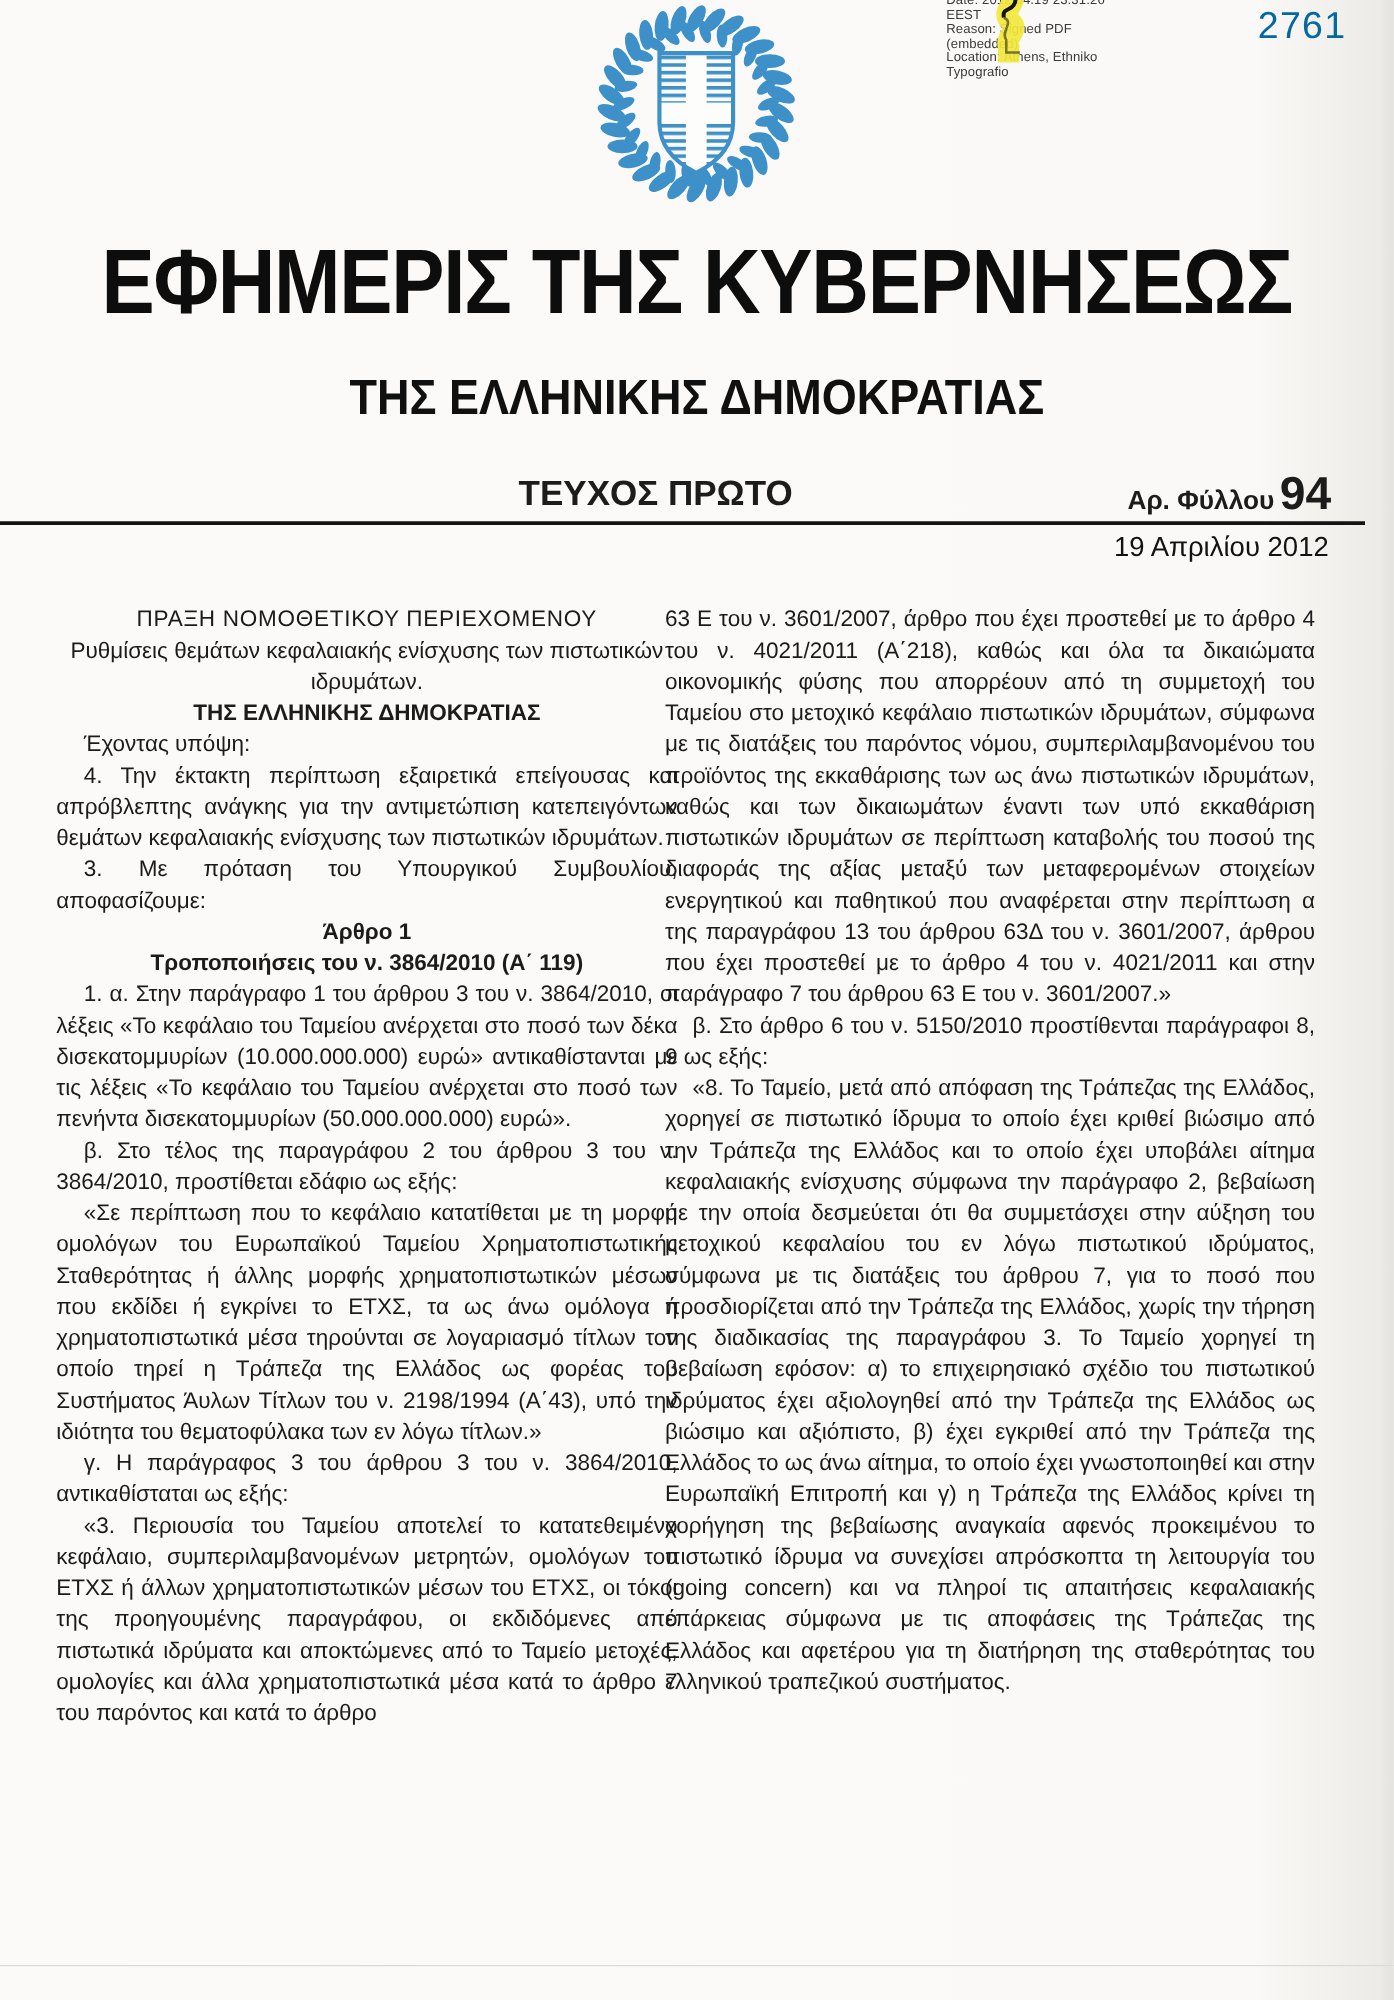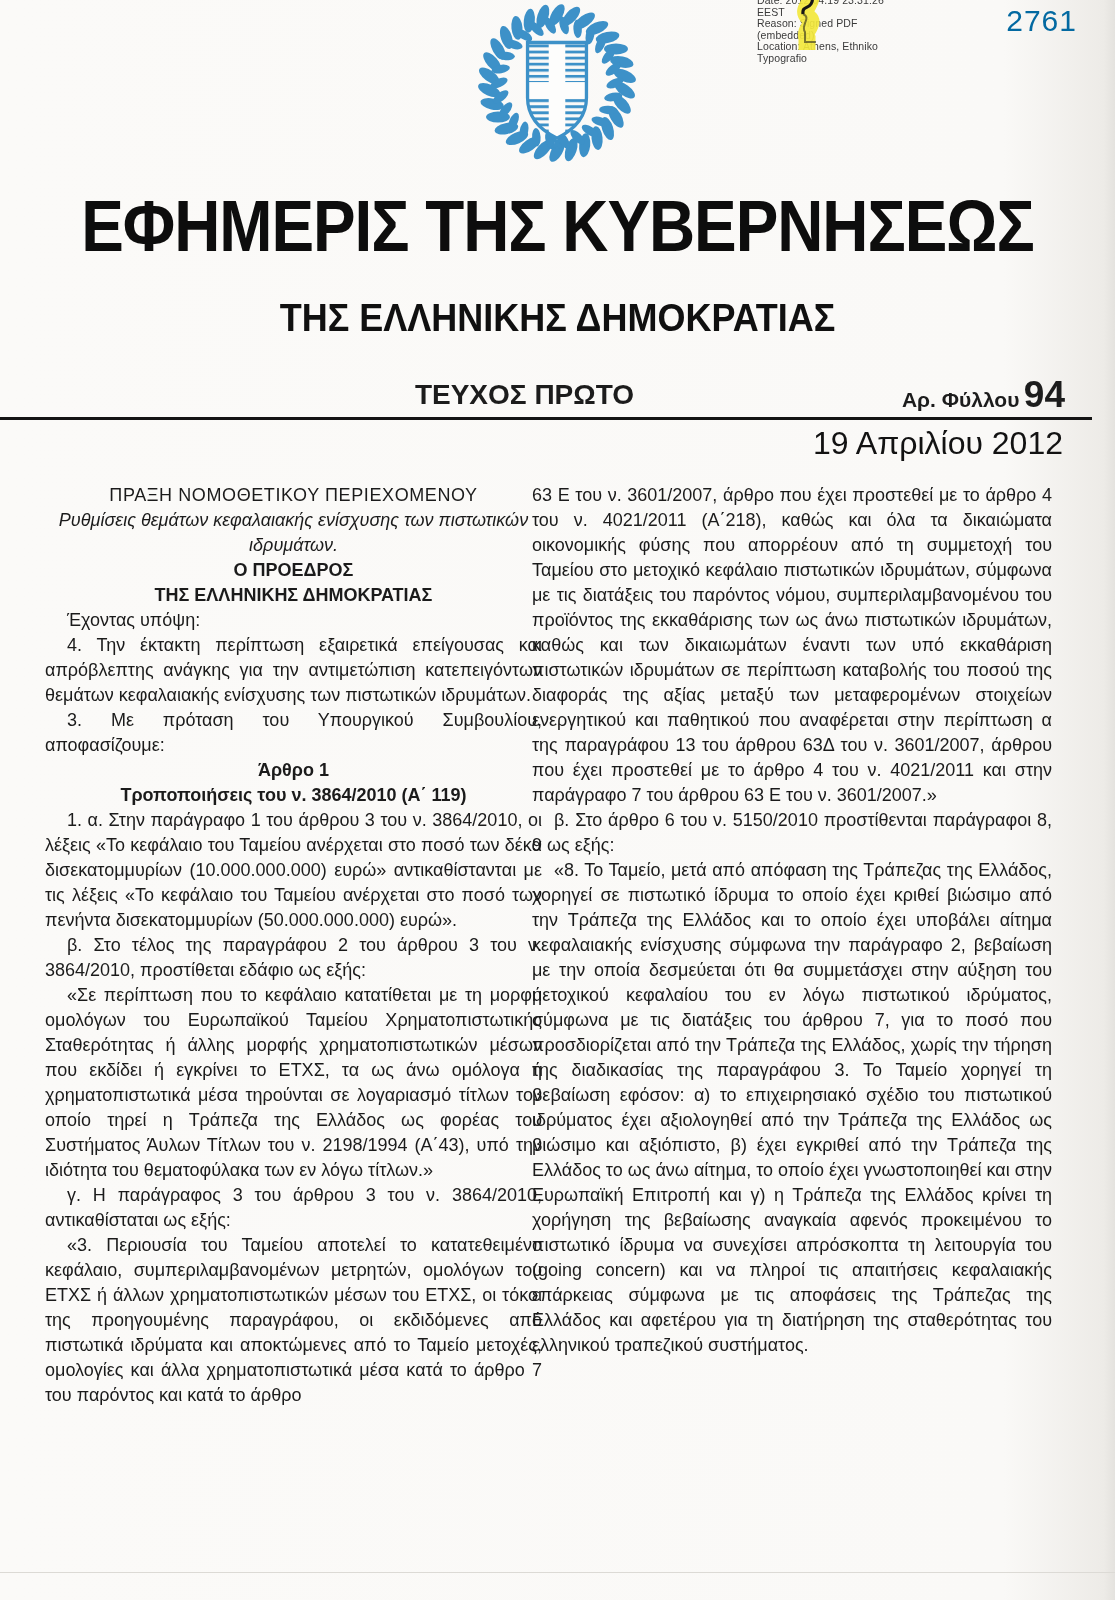--- a/index.html
+++ b/index.html
@@ -37,31 +37,31 @@
     transform:scale(1.0,1.1); transform-origin:50% 0; color:#101010; line-height:1;
   }
   .issue-type {
     left:0; width:100%; top:381px; text-align:center;
     font-weight:bold; font-size:28px; transform:translateX(-33px); line-height:1;
   }
   .issue-no { right:50px; top:374px; font-weight:bold; white-space:nowrap; }
   .issue-no .lbl { font-size:21px; }
   .issue-no .num { font-size:37px; }
   .rule { left:0; top:417px; width:1092px; height:3px; background:#141414; }
-  .issue-date { right:52px; top:425px; font-size:32px; color:#121212; }
+  .issue-date { right:52px; top:425px; font-size:22px; color:#121212; }
 
   
   .col { top:483px; font-size:18px; line-height:25px; text-align:justify; color:#1b1b1b; }
   .col-left  { left:45px;  width:497px; }
   .col-right { left:532px; width:520px; }
   .col p { margin:0; }
   .ind { text-indent:22px; }
   .c   { text-align:center; }
   .b   { font-weight:bold; }
-  .i   { font-style:italic; }
+  .i   { }
   .act-heading { letter-spacing:0.6px; }
   .mt8  { margin-top:8px; }
   .mt12 { margin-top:12px; }
   .mt14 { margin-top:14px; }
 
   .bottom-hairline { left:0; top:1572px; width:1115px; height:1px; background:#dcdad5; }
 </style>
 </head>
 <body>
 
@@ -165,21 +165,20 @@
 <div class="abs issue-no">
   <span class="lbl">Αρ. Φύλλου</span>
   <span class="num">94</span>
 </div>
 <div class="abs rule"></div>
 <div class="abs issue-date">19 Απριλίου 2012</div>
 
 <div class="abs col col-left">
   <p class="c act-heading">ΠΡΑΞΗ ΝΟΜΟΘΕΤΙΚΟΥ ΠΕΡΙΕΧΟΜΕΝΟΥ</p>
   <p class="c i">Ρυθμίσεις θεμάτων κεφαλαιακής ενίσχυσης των πιστωτικών ιδρυμάτων.</p>
-  <p class="c b mt12">Ο ΠΡΟΕΔΡΟΣ</p>
   <p class="c b">ΤΗΣ ΕΛΛΗΝΙΚΗΣ ΔΗΜΟΚΡΑΤΙΑΣ</p>
 
   <p class="ind mt8">Έχοντας υπόψη:</p>
   <p class="ind">4. Την έκτακτη περίπτωση εξαιρετικά επείγουσας και απρόβλεπτης ανάγκης για την αντιμετώπιση κατεπειγόντων θεμάτων κεφαλαιακής ενίσχυσης των πιστωτικών ιδρυμάτων.</p>
   <p class="ind">3. Με πρόταση του Υπουργικού Συμβουλίου, αποφασίζουμε:</p>
 
   <p class="c b mt14">Άρθρο 1</p>
   <p class="c b">Τροποποιήσεις του ν. 3864/2010 (Α΄ 119)</p>
 
   <p class="ind mt12">1. α. Στην παράγραφο 1 του άρθρου 3 του ν. 3864/2010, οι λέξεις «Το κεφάλαιο του Ταμείου ανέρχεται στο ποσό των δέκα δισεκατομμυρίων (10.000.000.000) ευρώ» αντικαθίστανται με τις λέξεις «Το κεφάλαιο του Ταμείου ανέρχεται στο ποσό των πενήντα δισεκατομμυρίων (50.000.000.000) ευρώ».</p>

